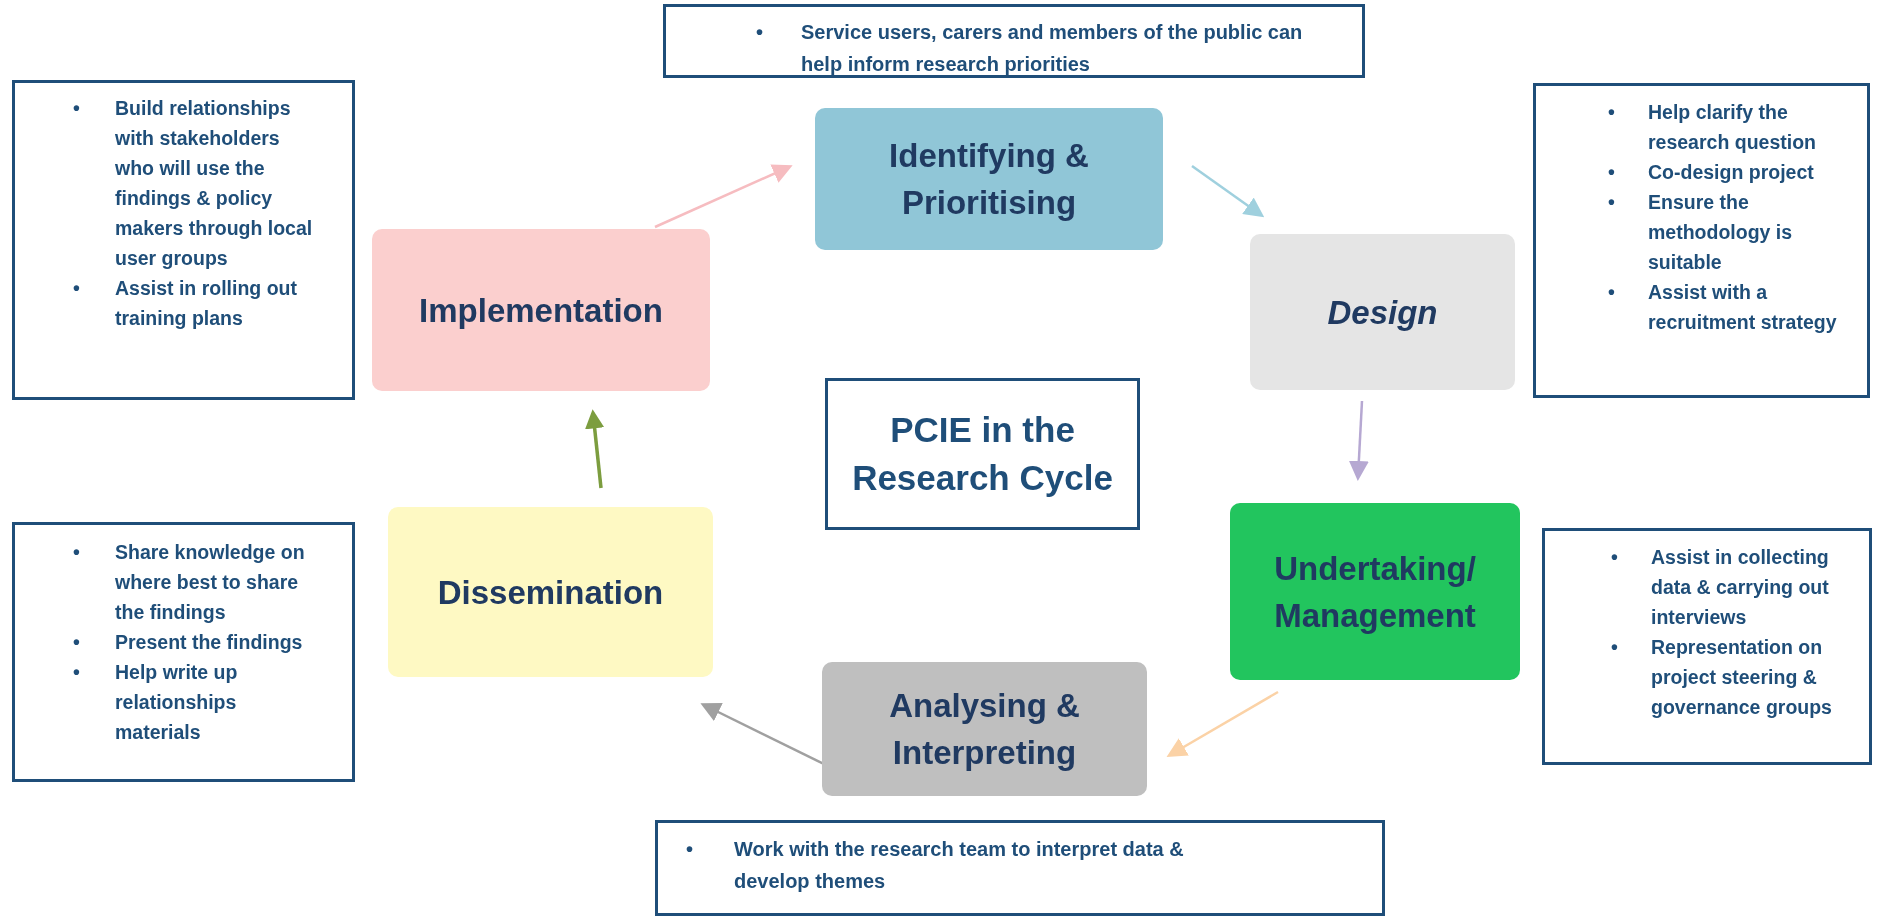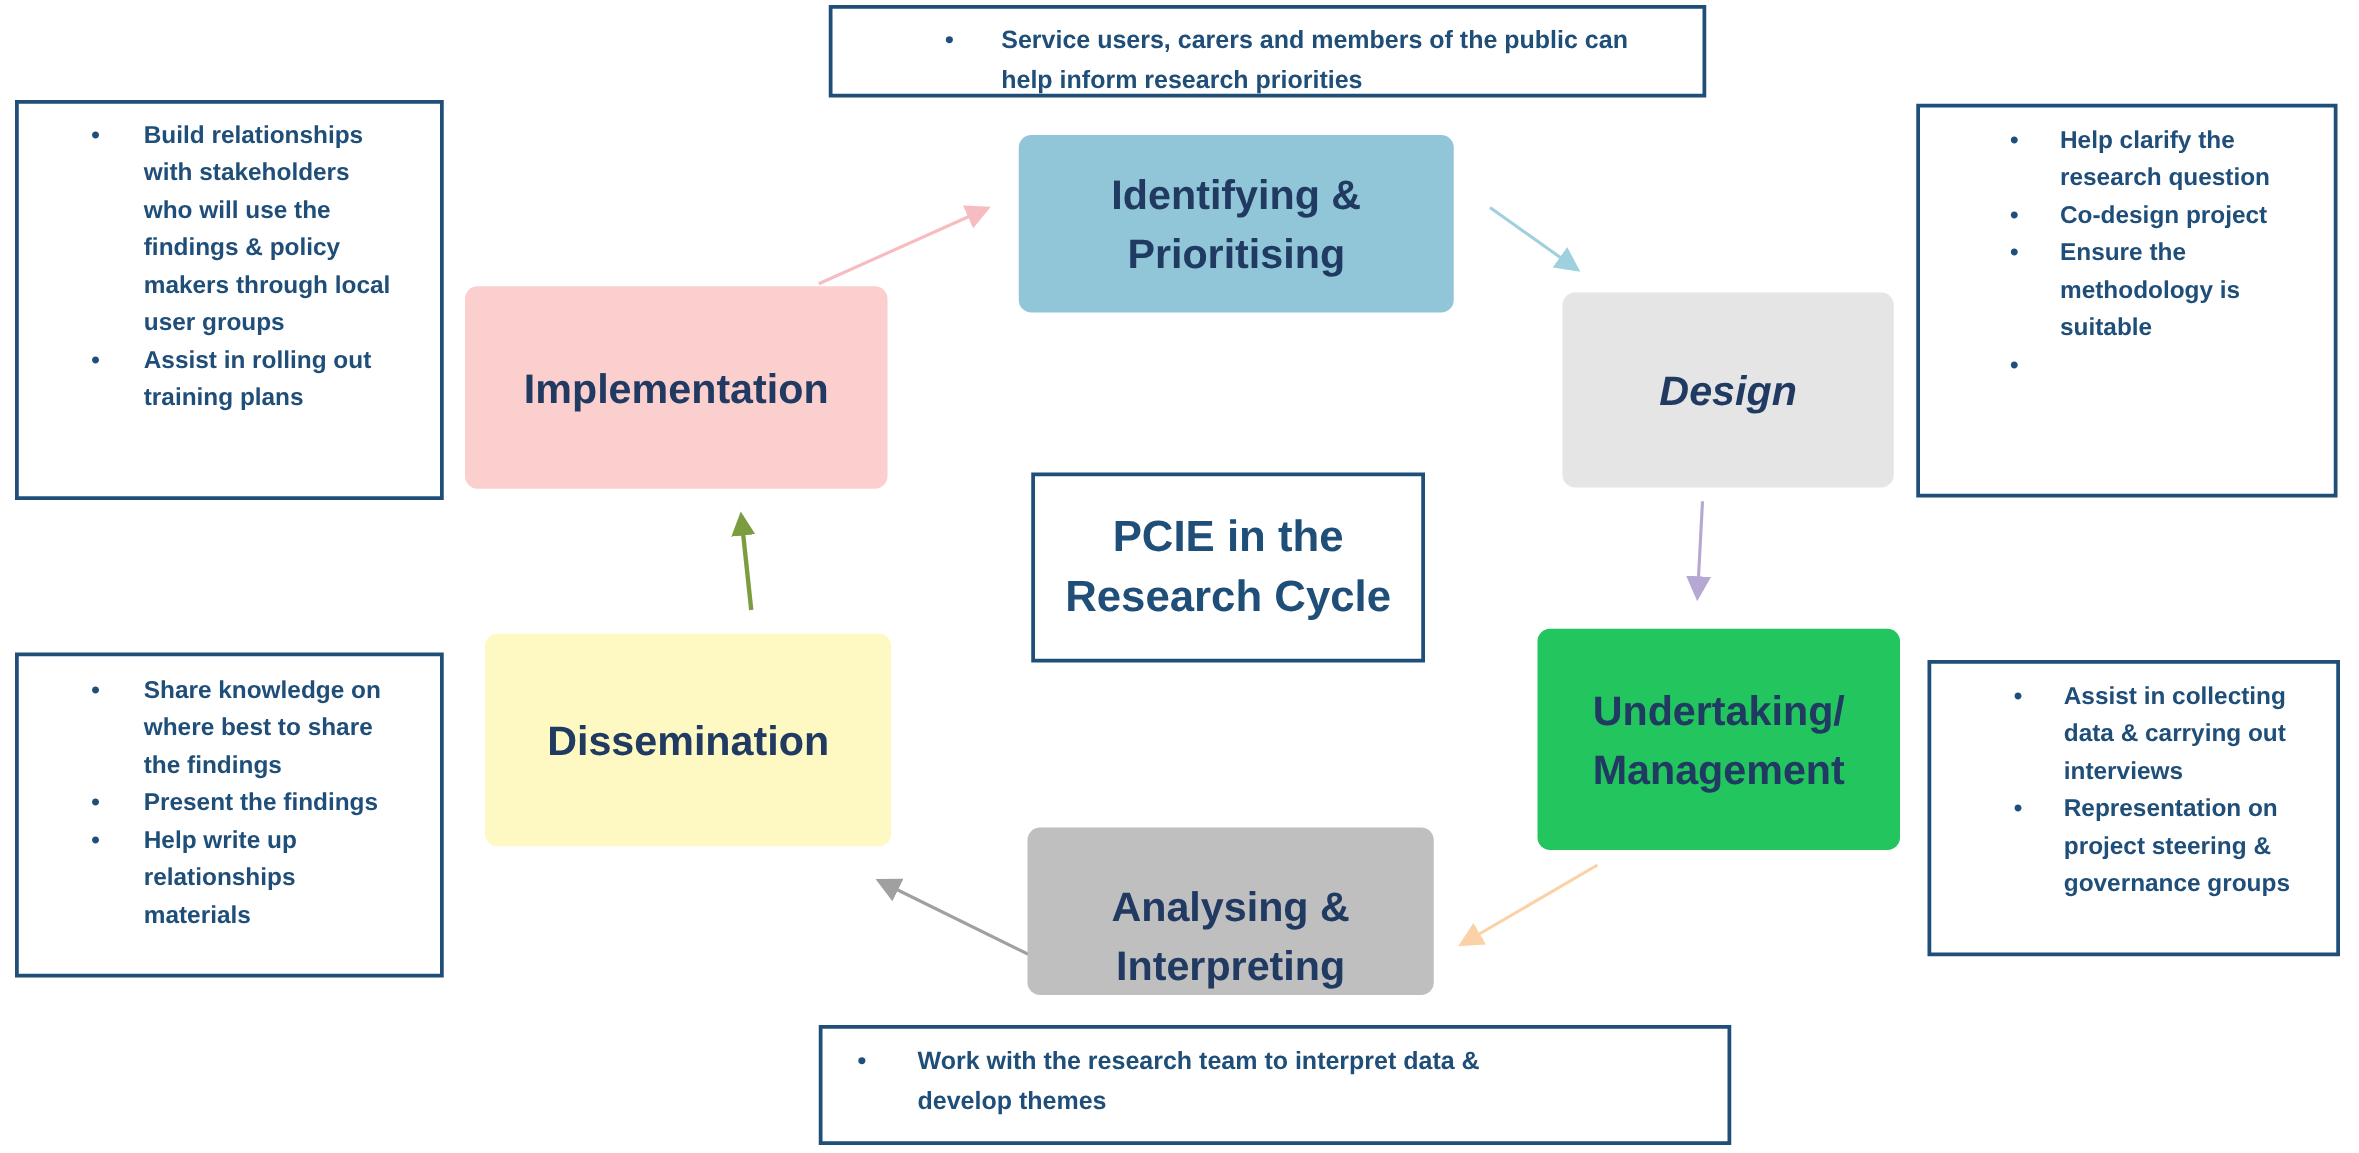--- a/index.html
+++ b/index.html
@@ -40,21 +40,21 @@
 
   
   .stage{
     position:absolute;box-sizing:border-box;border-radius:10px;
     display:flex;align-items:center;justify-content:center;text-align:center;
     color:#203A61;font-weight:bold;font-size:33px;line-height:47px;
   }
   #stage-identifying{left:815px;top:108px;width:348px;height:142px;padding:0 20px;}
   #stage-design{left:1250px;top:234px;width:265px;height:156px;padding:0 10px;}
   #stage-undertaking{left:1230px;top:503px;width:290px;height:177px;padding:0 10px;}
-  #stage-analysing{left:822px;top:662px;width:325px;height:134px;padding:0 15px;align-items:flex-end;}
+  #stage-analysing{left:822px;top:662px;width:325px;height:134px;padding:0 15px;}
   #stage-dissemination{left:388px;top:507px;width:325px;height:170px;padding:0 10px;}
   #stage-implementation{left:372px;top:229px;width:338px;height:162px;padding:0 20px;}
 
   
   #title-box{
     position:absolute;left:825px;top:378px;width:315px;height:152px;box-sizing:border-box;
     border:3px solid #1F4E79;background:#fff;display:flex;align-items:center;justify-content:center;
     text-align:center;color:#1F4E79;font-weight:bold;font-size:35px;line-height:48px;padding:0 14px;
   }
 
@@ -125,20 +125,21 @@
         <div class="bullet-row">
           <span class="bullet-dot">•</span>
           <span class="bullet-text">Co-design project</span>
         </div>
         <div class="bullet-row">
           <span class="bullet-dot">•</span>
           <span class="bullet-text">Ensure the methodology is suitable</span>
         </div>
         <div class="bullet-row">
           <span class="bullet-dot">•</span>
+          <span class="bullet-text">Assist with a recruitment strategy</span>
         </div>
       </div>
   </div>
 
   <div class="callout side" id="callout-undertaking">
     <div class="bullet-list">
         <div class="bullet-row">
           <span class="bullet-dot">•</span>
           <span class="bullet-text">Assist in collecting data &amp; carrying out interviews</span>
         </div>

